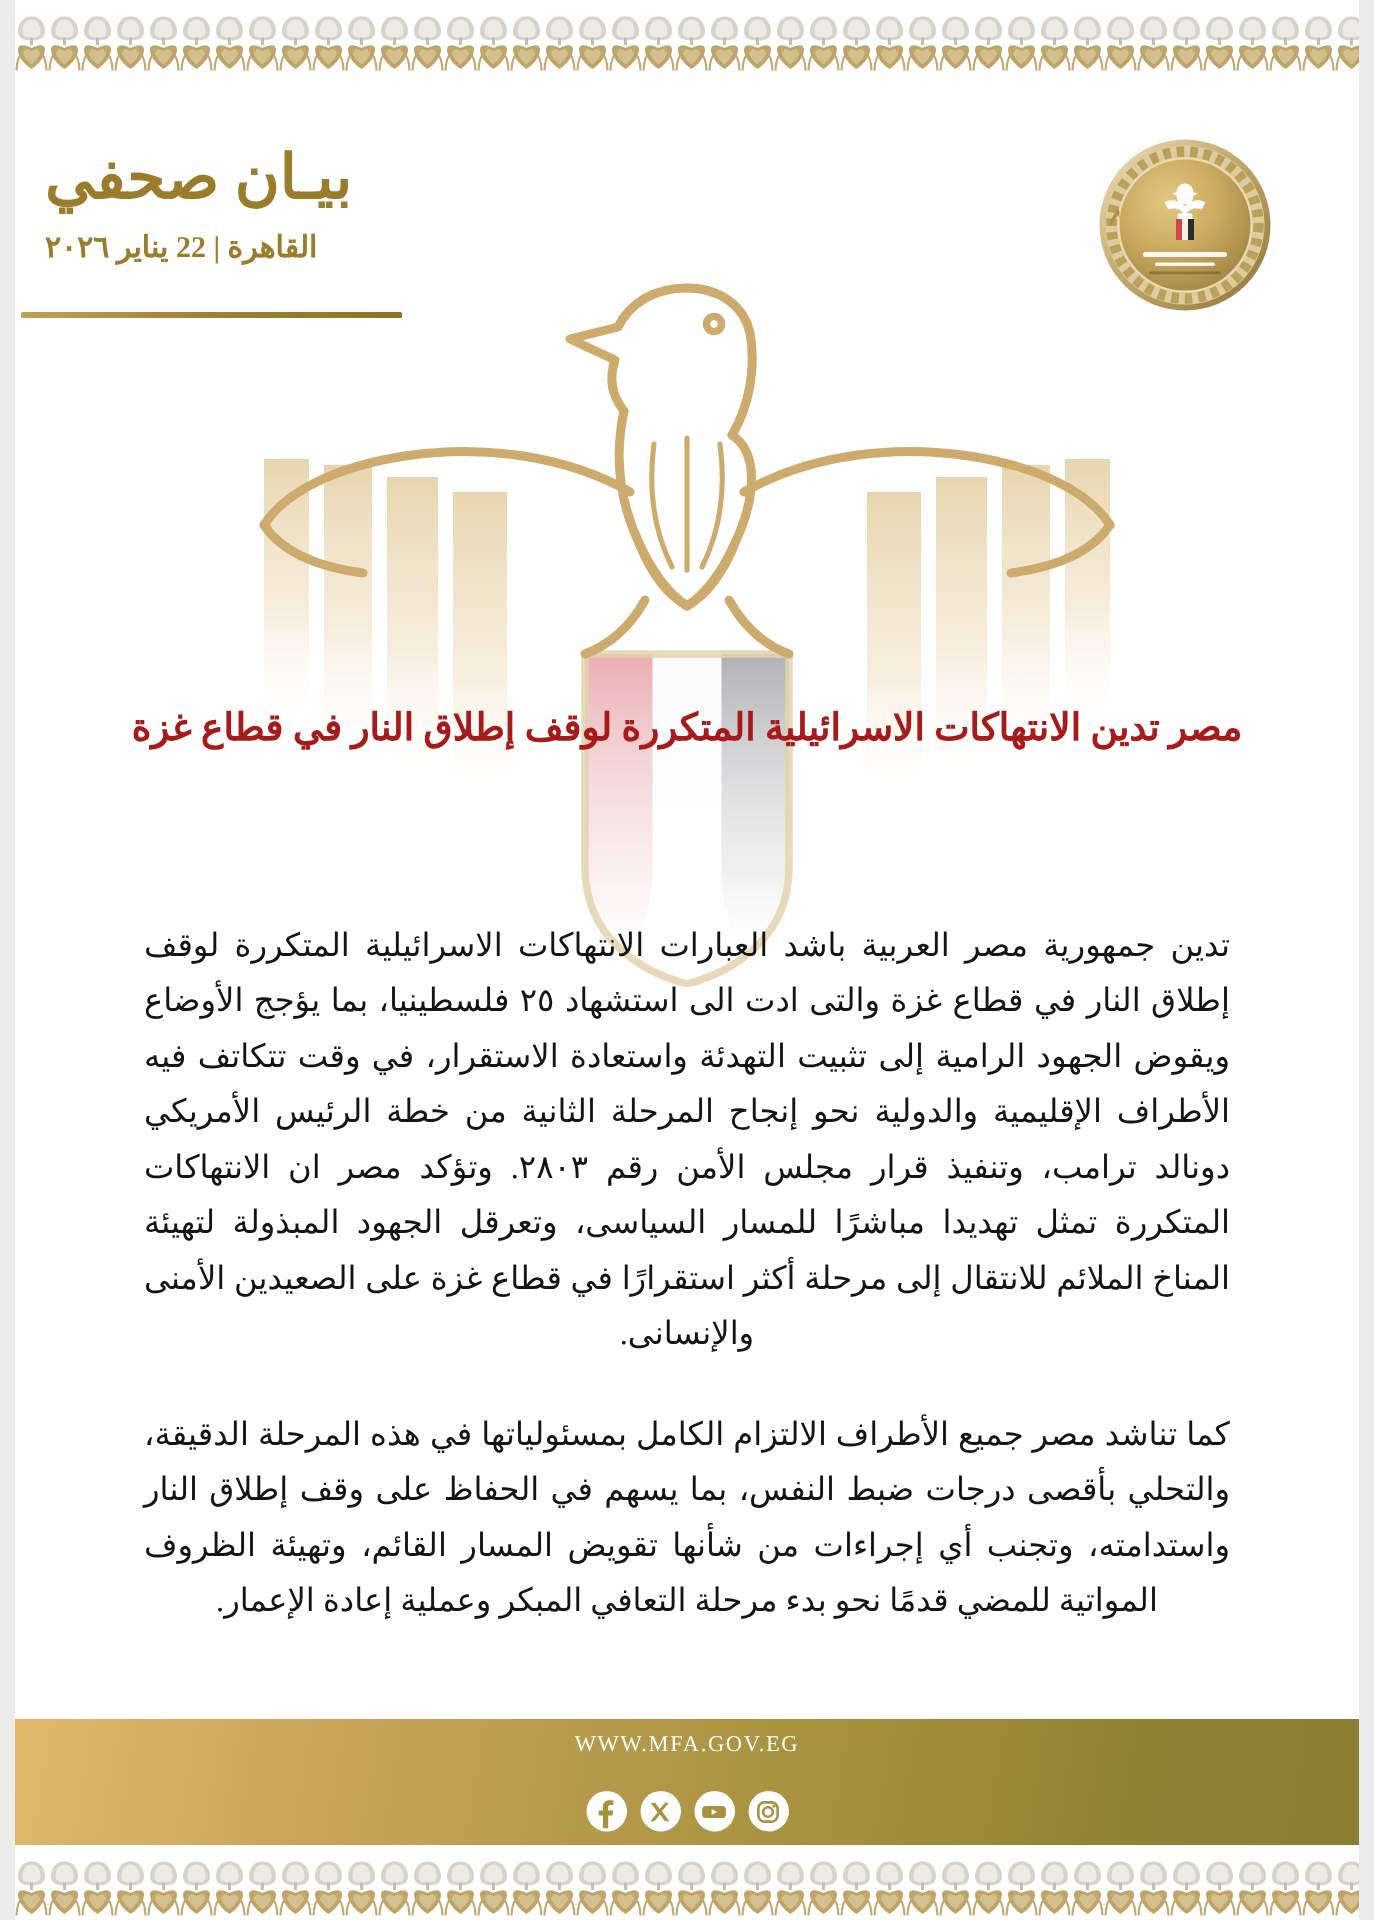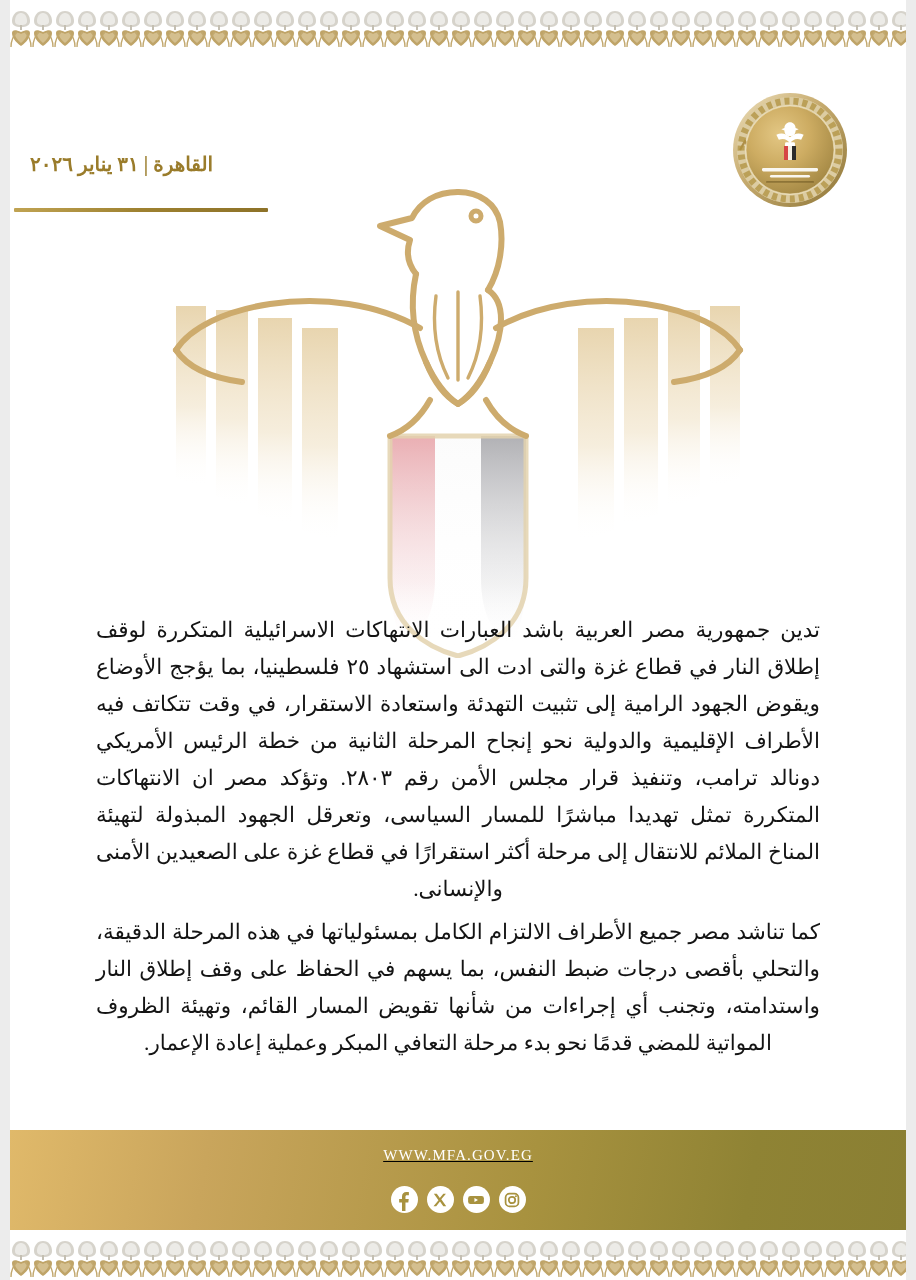--- a/index.html
+++ b/index.html
@@ -144,43 +144,42 @@
     top: 612px;
     z-index: 20;
     direction: rtl;
     text-align: justify;
     text-align-last: center;
     font-family: "Liberation Serif", "DejaVu Serif", serif;
     font-size: 21.5px;
     line-height: 1.72;
     color: #141414;
   }
-  .body-copy p { margin-bottom: 6px; }
+  .body-copy p { margin-bottom: 30px; }
   .body-copy p:last-child { margin-bottom: 12px; }
 
   
   .footer-band {
     position: absolute;
     left: 10px;
     right: 10px;
     bottom: 50px;
-    height: 100px;
+    height: 84px;
     background: linear-gradient(100deg,
         #e0b96a 0%,
         #c9a55c 22%,
         #a8923f 58%,
         #8f8334 82%,
         #8a7f33 100%);
     z-index: 35;
     display: flex;
     flex-direction: column;
     align-items: center;
     justify-content: center;
     gap: 22px;
-    text-decoration: underline;
   }
 
   .footer-url {
     font-family: "Liberation Serif", "DejaVu Serif", serif;
     font-size: 15px;
     letter-spacing: 1.1px;
     color: #ffffff;
     direction: ltr;
   }
 
@@ -227,21 +226,22 @@
         <pattern id="lotus-pattern-top" x="0" y="0" width="22" height="38" patternUnits="userSpaceOnUse">
           <use href="#lotus-unit"></use>
         </pattern>
       </defs>
       <rect x="0" y="0" width="896" height="38" fill="#ffffff"></rect>
       <rect x="0" y="0" width="896" height="38" fill="url(#lotus-pattern-top)"></rect>
     </svg>
   </div>
 
   <div class="header">
-    <div class="header-date">القاهرة | ٣١ يناير ٢٠٢٦</div>
+    <div class="header-title">بيـان صحفي</div>
+    <div class="header-date">القاهرة | 22 يناير ٢٠٢٦</div>
     <div class="header-rule"></div>
 
     <div class="seal">
       <svg viewBox="0 0 116 116" xmlns="http://www.w3.org/2000/svg">
         <defs>
           <radialGradient id="sealFace" cx="38%" cy="32%" r="78%">
             <stop offset="0%" stop-color="#e3c784"></stop>
             <stop offset="45%" stop-color="#cdac62"></stop>
             <stop offset="100%" stop-color="#9e8340"></stop>
           </radialGradient>
@@ -372,20 +372,21 @@
                  C534 133 568 150 582 172"></path>
         <path d="M582 172 C570 190 546 200 516 204"></path>
 
         <path d="M272 222 C262 240 248 252 232 258"></path>
         <path d="M328 222 C338 240 352 252 368 258"></path>
       </g>
     </svg>
   </div>
 
   <div class="headline">
+    <span class="headline-line">مصر تدين الانتهاكات الاسرائيلية المتكررة لوقف إطلاق النار في قطاع غزة</span>
   </div>
 
   <div class="body-copy">
     <p>تدين جمهورية مصر العربية باشد العبارات الانتهاكات الاسرائيلية المتكررة لوقف إطلاق النار في قطاع غزة والتى ادت الى استشهاد ٢٥ فلسطينيا، بما يؤجج الأوضاع ويقوض الجهود الرامية إلى تثبيت التهدئة واستعادة الاستقرار، في وقت تتكاتف فيه الأطراف الإقليمية والدولية نحو إنجاح المرحلة الثانية من خطة الرئيس الأمريكي دونالد ترامب، وتنفيذ قرار مجلس الأمن رقم ٢٨٠٣. وتؤكد مصر ان الانتهاكات المتكررة تمثل تهديدا مباشرًا للمسار السياسى، وتعرقل الجهود المبذولة لتهيئة المناخ الملائم للانتقال إلى مرحلة أكثر استقرارًا في قطاع غزة على الصعيدين الأمنى والإنسانى.</p>
     <p>كما تناشد مصر جميع الأطراف الالتزام الكامل بمسئولياتها في هذه المرحلة الدقيقة، والتحلي بأقصى درجات ضبط النفس، بما يسهم في الحفاظ على وقف إطلاق النار واستدامته، وتجنب أي إجراءات من شأنها تقويض المسار القائم، وتهيئة الظروف المواتية للمضي قدمًا نحو بدء مرحلة التعافي المبكر وعملية إعادة الإعمار.</p>
   </div>
 
   <div class="footer-band">
     <div class="footer-url">WWW.MFA.GOV.EG</div>
 

